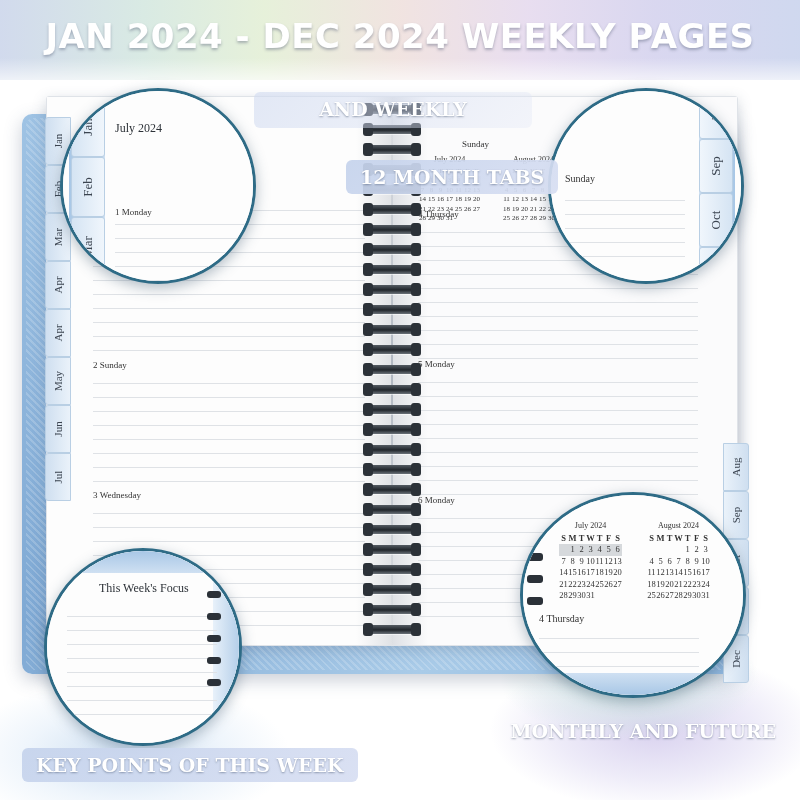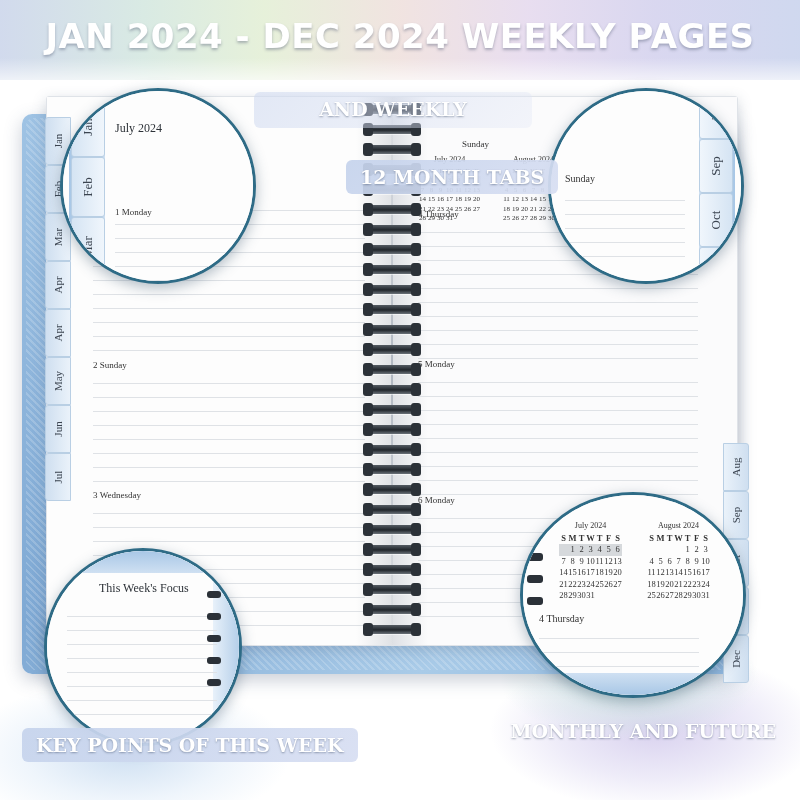--- a/index.html
+++ b/index.html
@@ -648,17 +648,17 @@
     <div style="position:absolute;left:4px;top:80px;width:16px;height:8px;background:#2b3138;border-radius:3px;"></div>
     <div style="position:absolute;left:4px;top:102px;width:16px;height:8px;background:#2b3138;border-radius:3px;"></div>
   </div>
 
   <div class="callout two" style="left:254px;top:92px;width:250px;background:linear-gradient(135deg,rgba(208,218,240,.6),rgba(226,231,246,.35));">
     <div>AND WEEKLY</div>
   </div>
 
   <div class="callout" style="left:346px;top:160px;">12 MONTH TABS</div>
 
-  <div class="callout" style="left:22px;top:728px;">KEY POINTS OF THIS WEEK</div>
+  <div class="callout" style="left:22px;top:748px;">KEY POINTS OF THIS WEEK</div>
 
   <div class="callout plain" style="right:10px;top:714px;text-align:right;">MONTHLY AND FUTURE</div>
 
 </div>
 
 </body></html>

